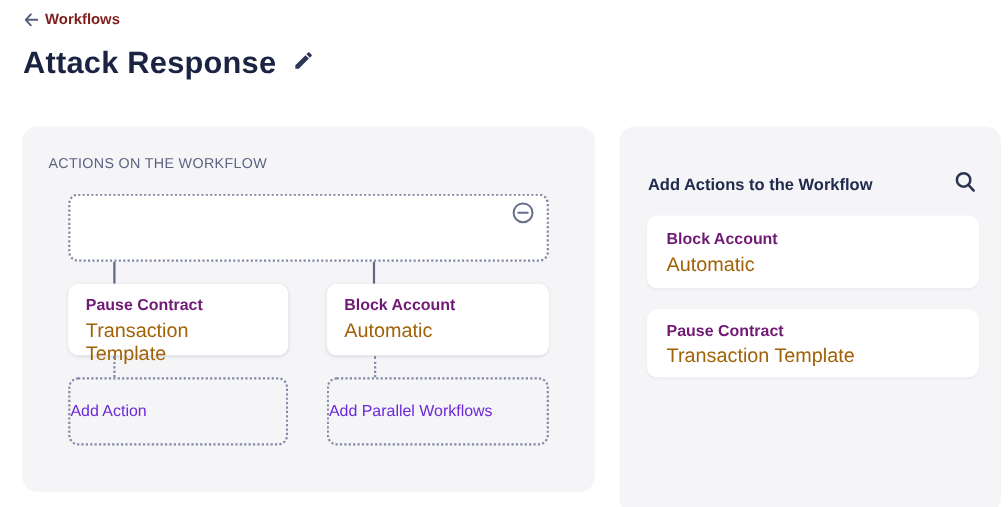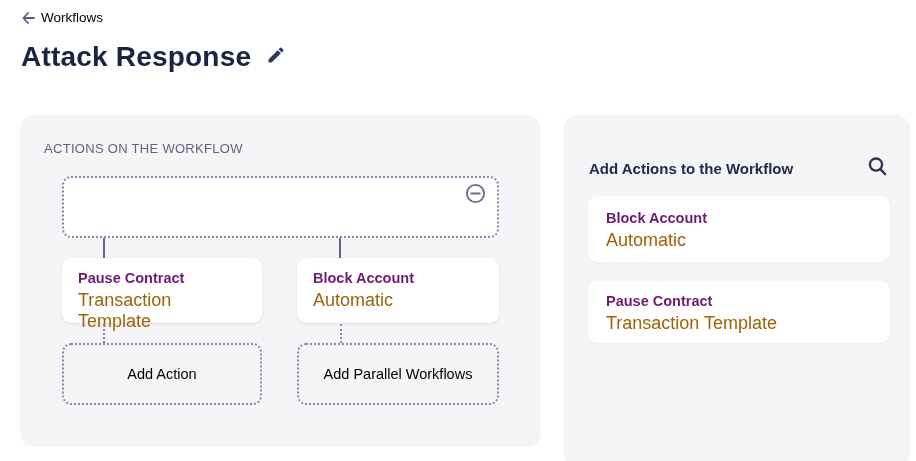--- a/index.html
+++ b/index.html
@@ -9,21 +9,21 @@
     background: #ffffff;
     overflow: hidden;
     font-family: "Liberation Sans", sans-serif;
     color: #242e52;
   }
 
   
   .back-link {
     position: absolute; left: 22px; top: 10px;
     display: flex; align-items: center; gap: 6px;
-    font-size: 13.5px; font-weight: 400; color: #000000;
+    font-size: 13.5px; font-weight: 700; color: #7f1d1d;
     cursor: pointer; text-decoration: none;
   }
   .back-link svg { display: block; }
   .title-row {
     position: absolute; left: 21px; top: 41px;
     display: flex; align-items: center; gap: 14px;
   }
   .page-title {
     font-size: 28px; font-weight: 800; letter-spacing: 0.2px;
     color: #1b2342;
@@ -72,22 +72,22 @@
   }
   .node-card-1 { left: 42px; width: 200px; }
   .node-card-2 { left: 277px; width: 202px; }
   .card-title { font-size: 14.5px; font-weight: 700; color: #701a75; }
   .card-sub { font-size: 18px; font-weight: 400; color: #a16207; margin-top: 4px; }
 
   
   .add-box {
     position: absolute; top: 228px; height: 62px;
     border: 2px dotted #8289a6; border-radius: 9px;
-    display: flex; align-items: center; justify-content: center;
-    font-size: 14.5px; color: #000000; cursor: pointer;
+    display: flex; align-items: center; 
+    font-size: 14.5px; color: #6d28d9; cursor: pointer;
   }
   .add-box-1 { left: 42px; width: 200px; }
   .add-box-2 { left: 277px; width: 202px; }
 
   
   .actions-header {
     position: absolute; left: 26px; right: 22px; top: 42px; height: 22px;
     display: flex; align-items: center; justify-content: space-between;
   }
   .actions-title { font-size: 15px; font-weight: 700; color: #202a4c; }

